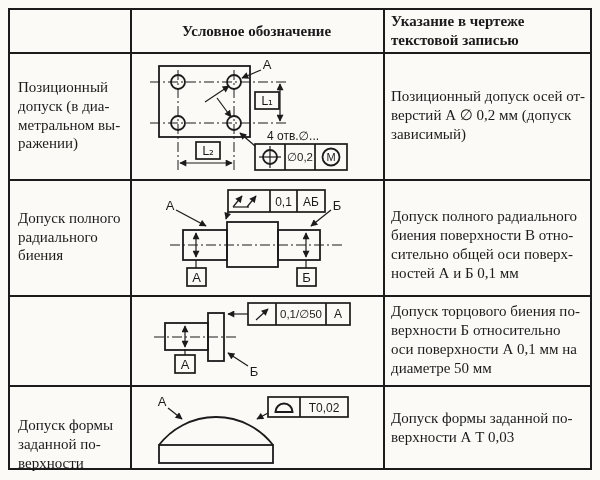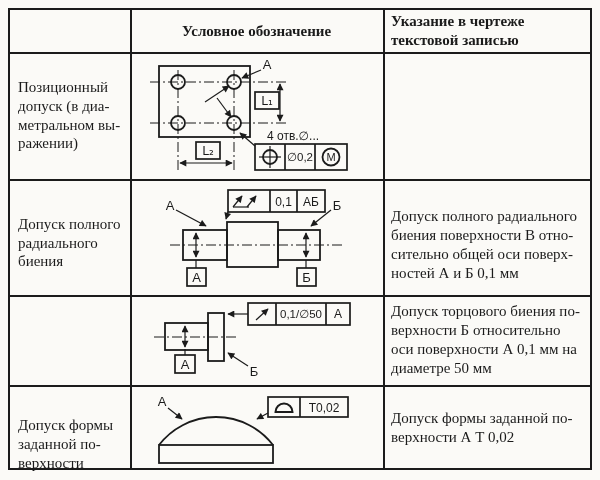--- a/index.html
+++ b/index.html
@@ -46,37 +46,40 @@
   <div class="hline" style="top:375px"></div>
 
   <div class="cell vcenter hdr" style="left:122px;top:0;width:249px;height:42px;justify-content:center">Условное обозначение</div>
   <div class="cell vcenter" style="left:8px;top:42px;width:110px;height:127px">Позиционный
 допуск (в диа-
 метральном вы-
 ражении)</div>
 
   <div class="cell vcenter hdr" style="left:381px;top:0;width:196px;height:42px">Указание в чертеже
 текстовой записью</div>
-  <div class="cell vcenter" style="left:8px;top:175px;width:110px;height:116px">Допуск полного
+  <div class="cell vcenter" style="left:8px;top:169px;width:110px;height:116px">Допуск полного
 радиального
 биения</div>
   <div class="cell vcenter" style="left:8px;top:392px;width:110px;height:85px">Допуск формы
 заданной по-
 верхности</div>
 
+  <div class="cell vcenter" style="left:381px;top:42px;width:198px;height:127px">Позиционный допуск осей от-
+верстий А ∅ 0,2 мм (допуск
+зависимый)</div>
   <div class="cell vcenter" style="left:381px;top:169px;width:198px;height:132px">Допуск полного радиального
 биения поверхности В отно-
 сительно общей оси поверх-
 ностей А и Б 0,1 мм</div>
   <div class="cell vcenter" style="left:381px;top:285px;width:198px;height:90px">Допуск торцового биения по-
 верхности Б относительно
 оси поверхности А 0,1 мм на
 диаметре 50 мм</div>
   <div class="cell vcenter" style="left:381px;top:375px;width:198px;height:85px">Допуск формы заданной по-
-верхности А Т 0,02</div>
+верхности А Т 0,03</div>
 </div>
 
 <svg style="left:130px;top:52px" width="253" height="127" viewBox="0 0 253 127">
   <line class="cline" x1="20" y1="30" x2="157" y2="30"></line>
   <line class="cline" x1="20" y1="71" x2="157" y2="71"></line>
   <line class="cline" x1="48" y1="18" x2="48" y2="118"></line>
   <line class="cline" x1="104" y1="18" x2="104" y2="118"></line>
   <rect class="part" x="29" y="14" width="91" height="71"></rect>
   <circle class="part" cx="48" cy="30" r="7" stroke-width="1.6"></circle>
   <circle class="part" cx="104" cy="30" r="7" stroke-width="1.6"></circle>

